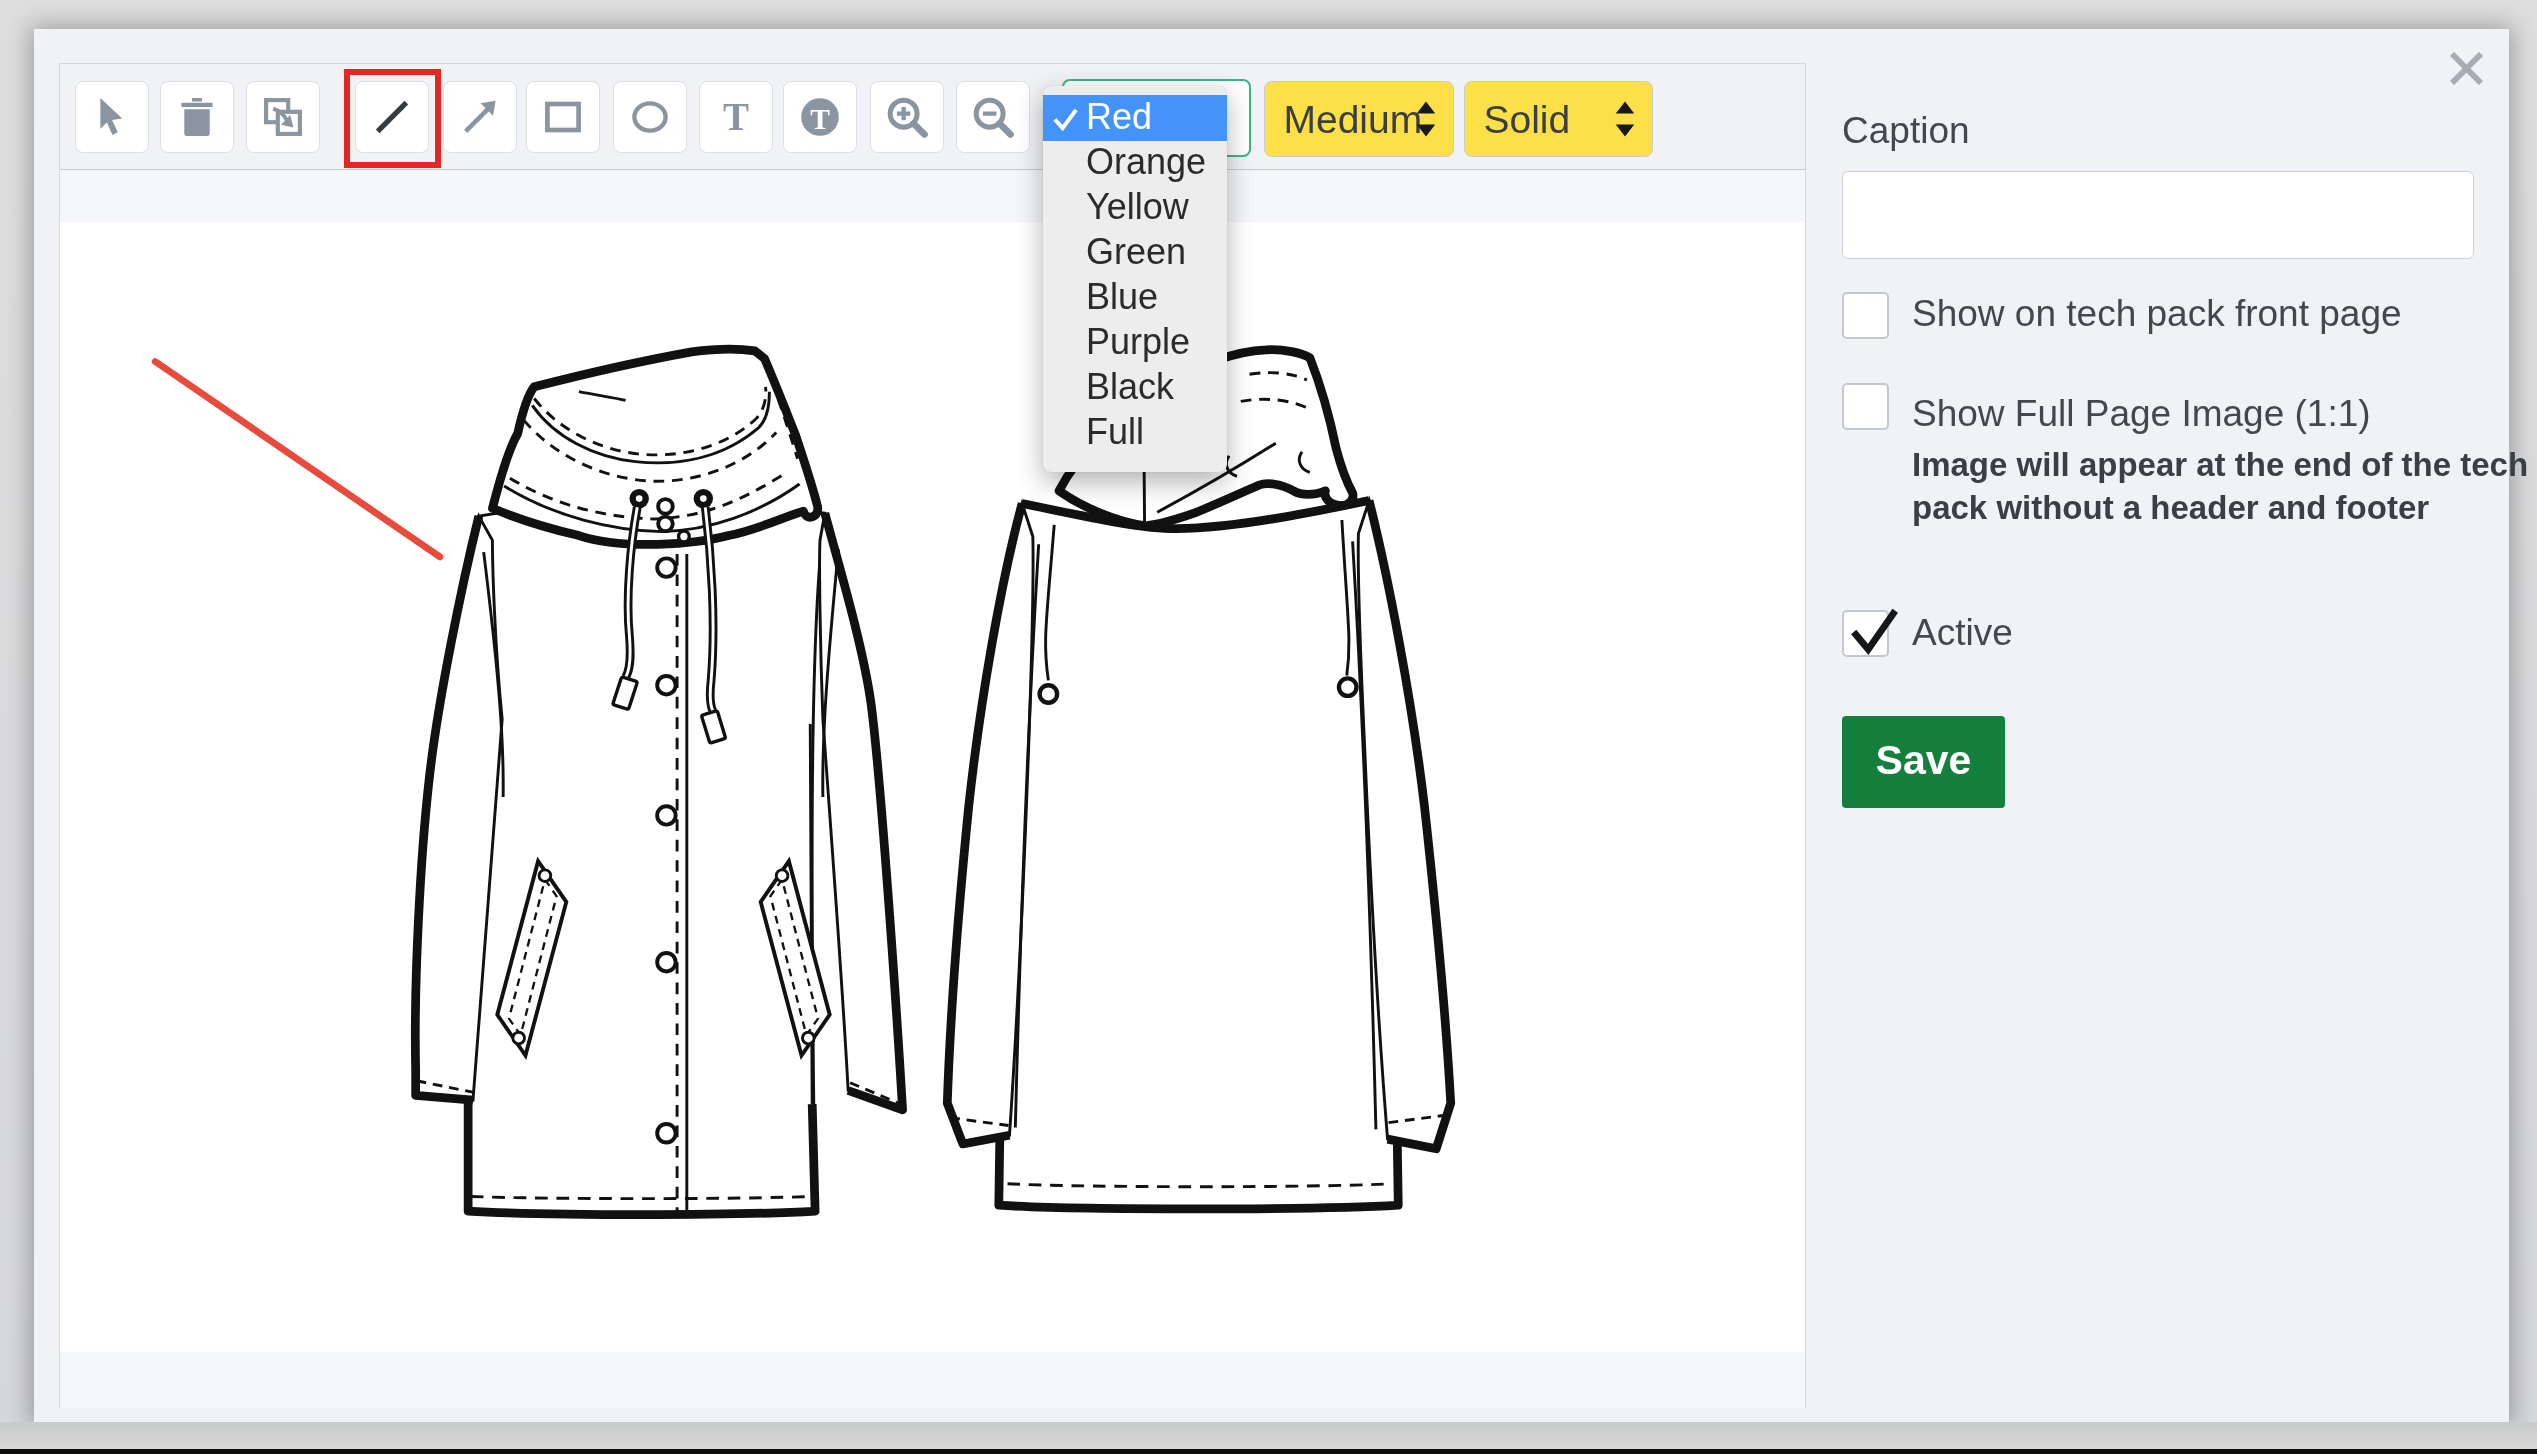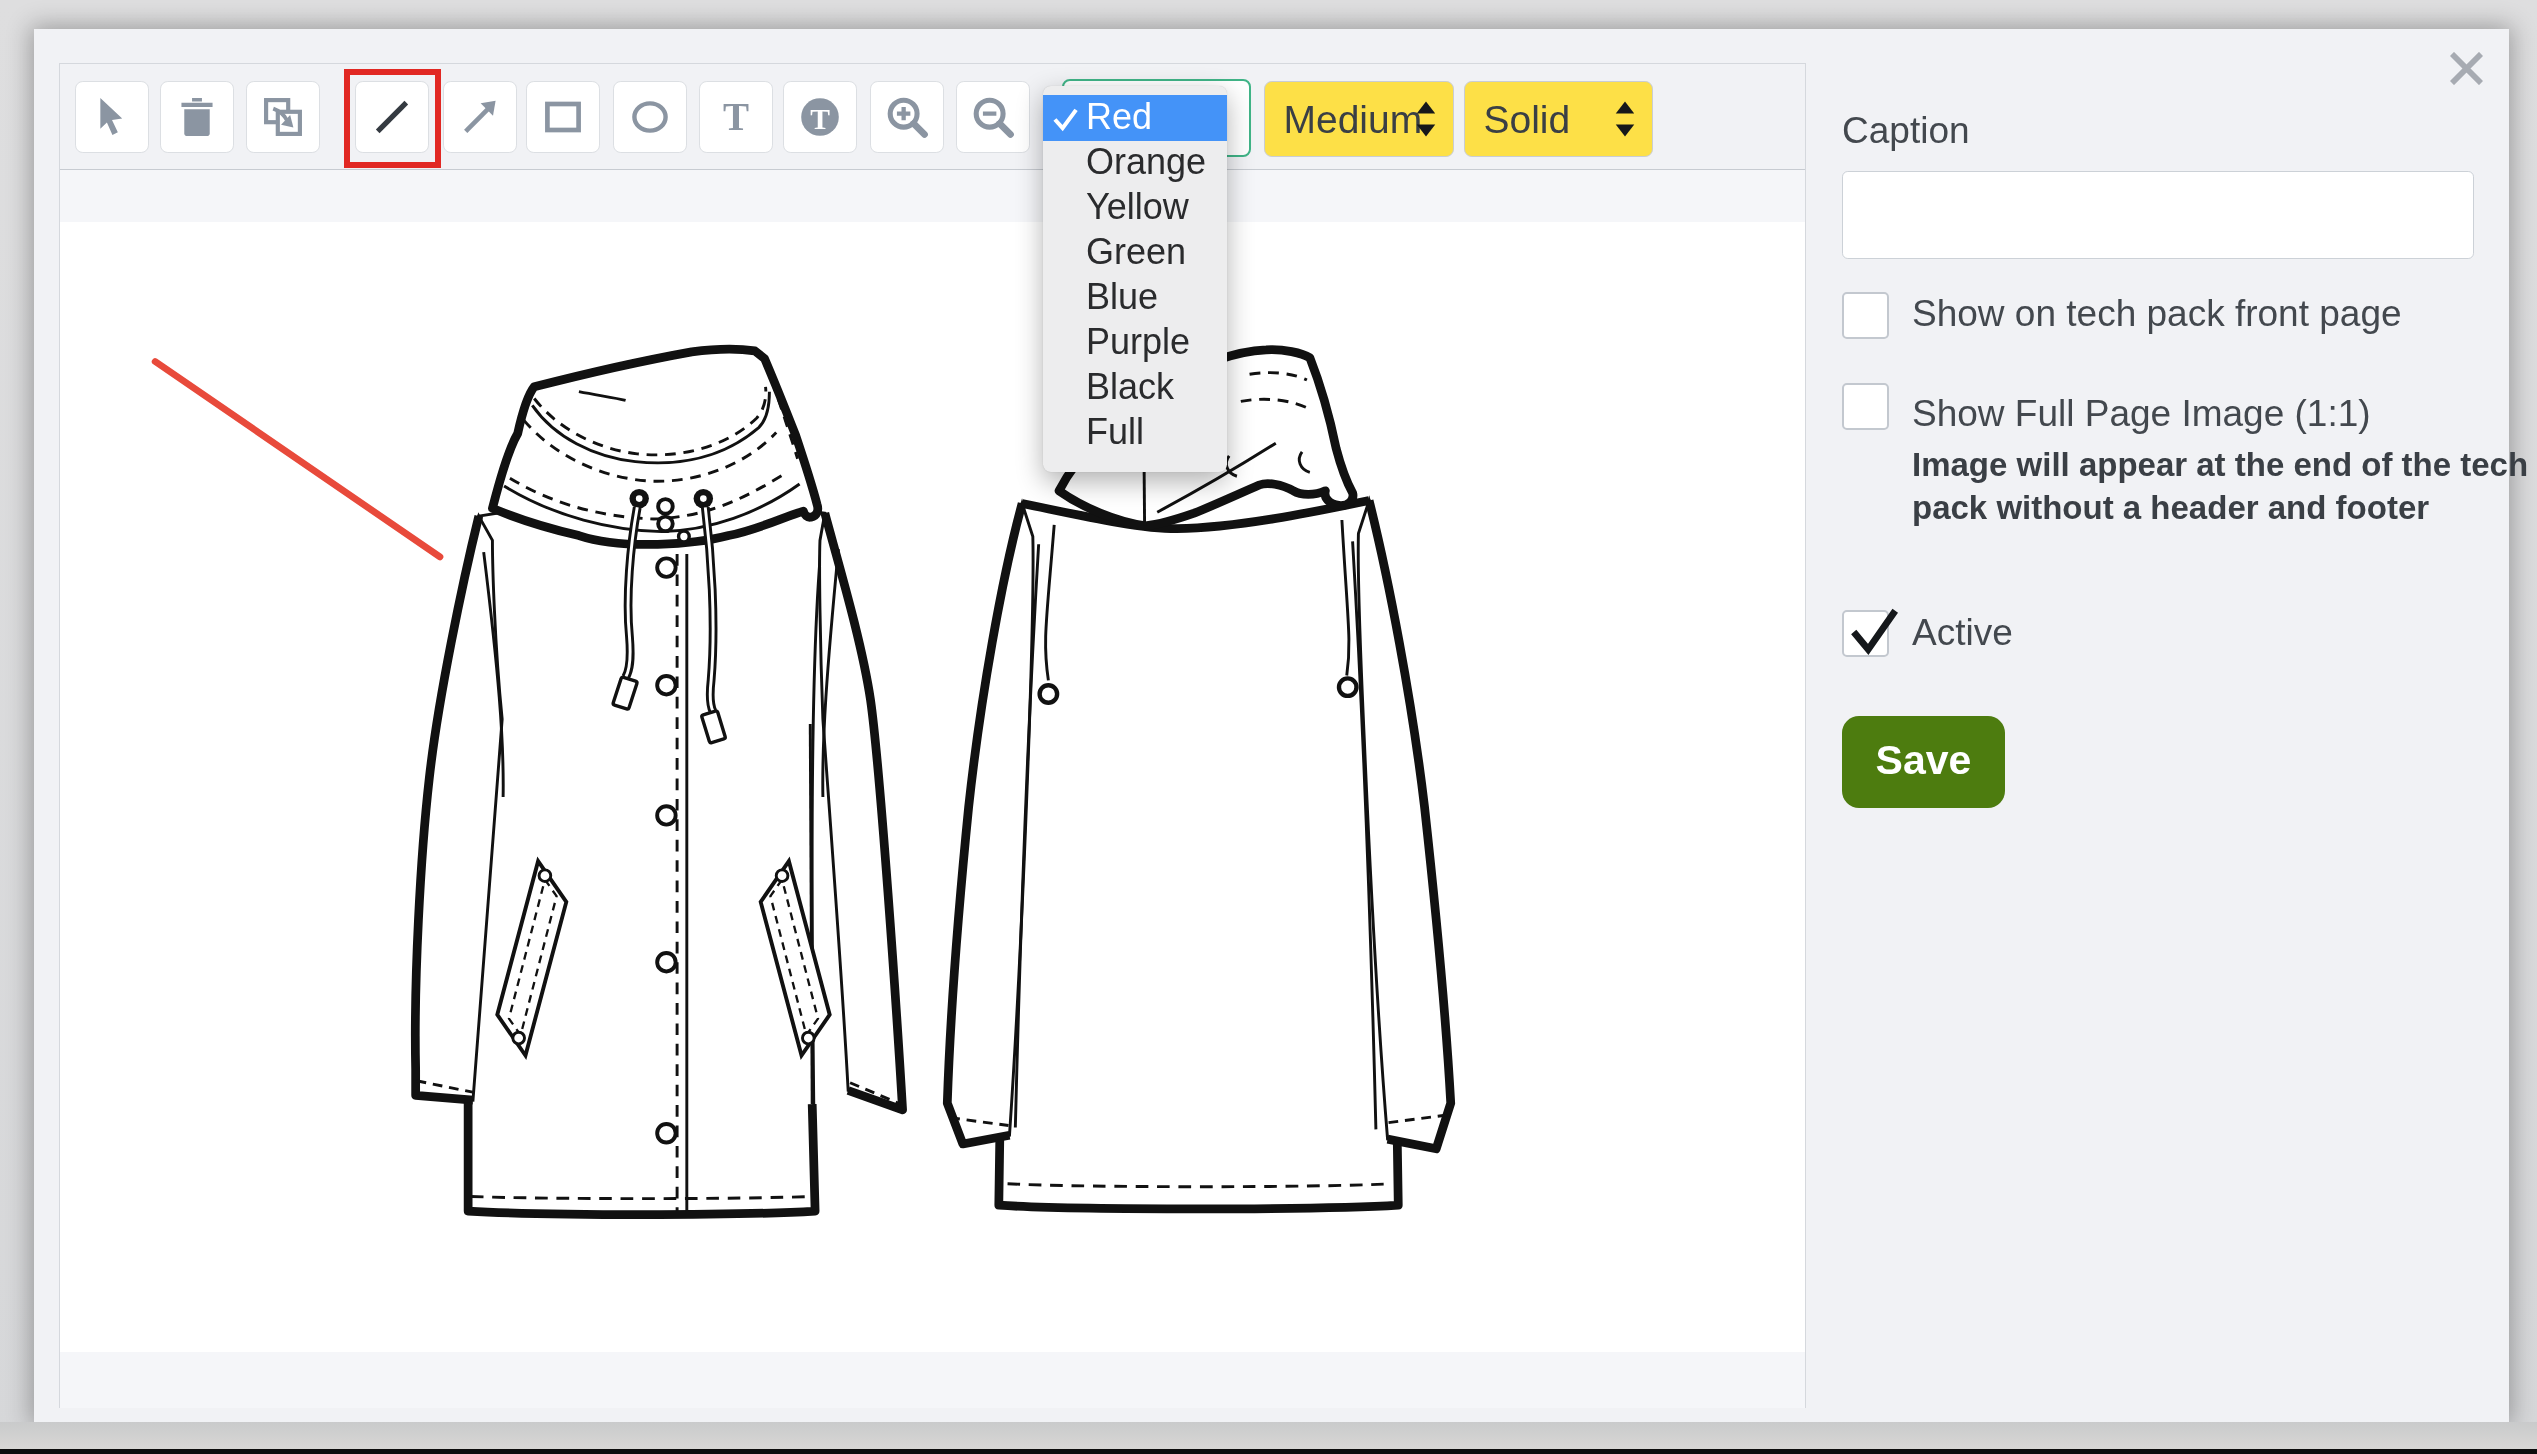--- a/index.html
+++ b/index.html
@@ -30,21 +30,21 @@
   #caption-label{left:1808px;top:81px;}
   #caption-input{left:1808px;top:142px;width:632px;height:88px;background:#fff;border:1.9px solid #ccd1d7;border-radius:5.8px;box-sizing:border-box;}
   .cb{position:absolute;width:47px;height:47px;background:#fff;border:2.4px solid #c3c8cf;border-radius:4.9px;box-sizing:border-box;}
   #cb1{left:1808px;top:263px;}
   #cb2{left:1808px;top:354px;}
   #cb3{left:1808px;top:581px;}
   #cb1-label{left:1878px;top:264px;}
   #cb2-label{left:1878px;top:356px;margin-top:8px;}
   #note{left:1878px;top:414px;width:622px;color:#3a3f45;font-size:33px;font-weight:bold;line-height:43px;}
   #active-label{left:1878px;top:583px;}
-  #save{left:1808px;top:687px;width:163px;height:92px;background:#4d7c0f;border-radius:17px;}
+  #save{left:1808px;top:687px;width:163px;height:92px;background:#15803d;border-radius:4px;}
   #save span{position:absolute;left:50%;top:50%;transform:translate(-50%,-54%);color:#fff;font-weight:bold;font-size:41px;}
   #closex{left:2416px;top:23px;width:33px;height:33px;}
 </style>
 </head>
 <body>
 <div id="page">
   <div class="abs" id="modal">
     <div class="abs" id="editor">
       <div class="abs" id="canvas-area">
           <div class="abs" id="canvas-white"></div>

